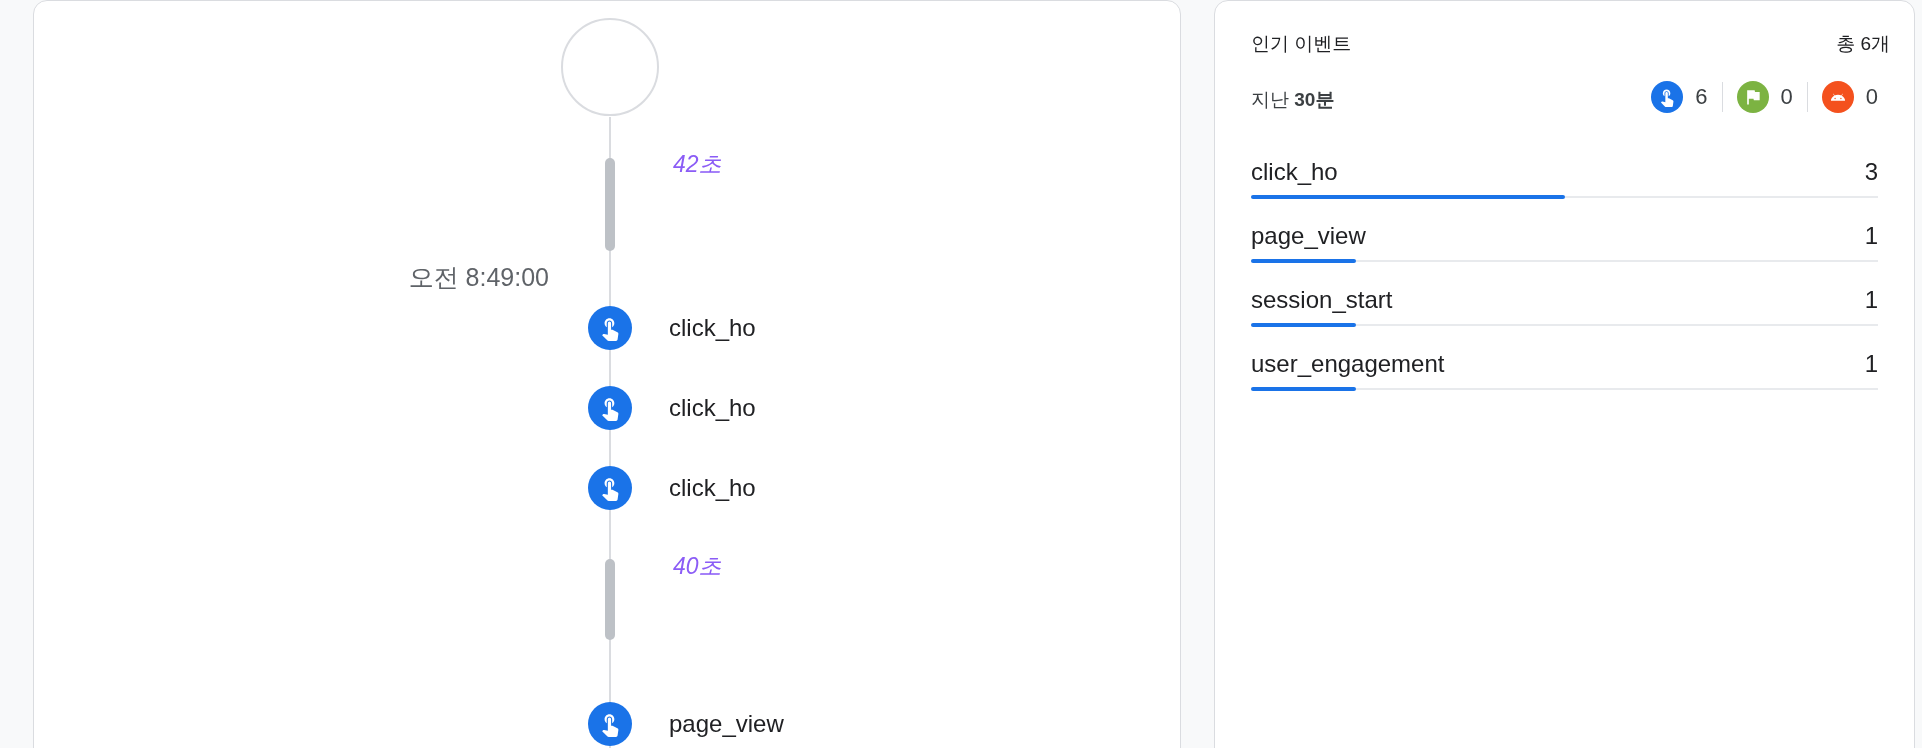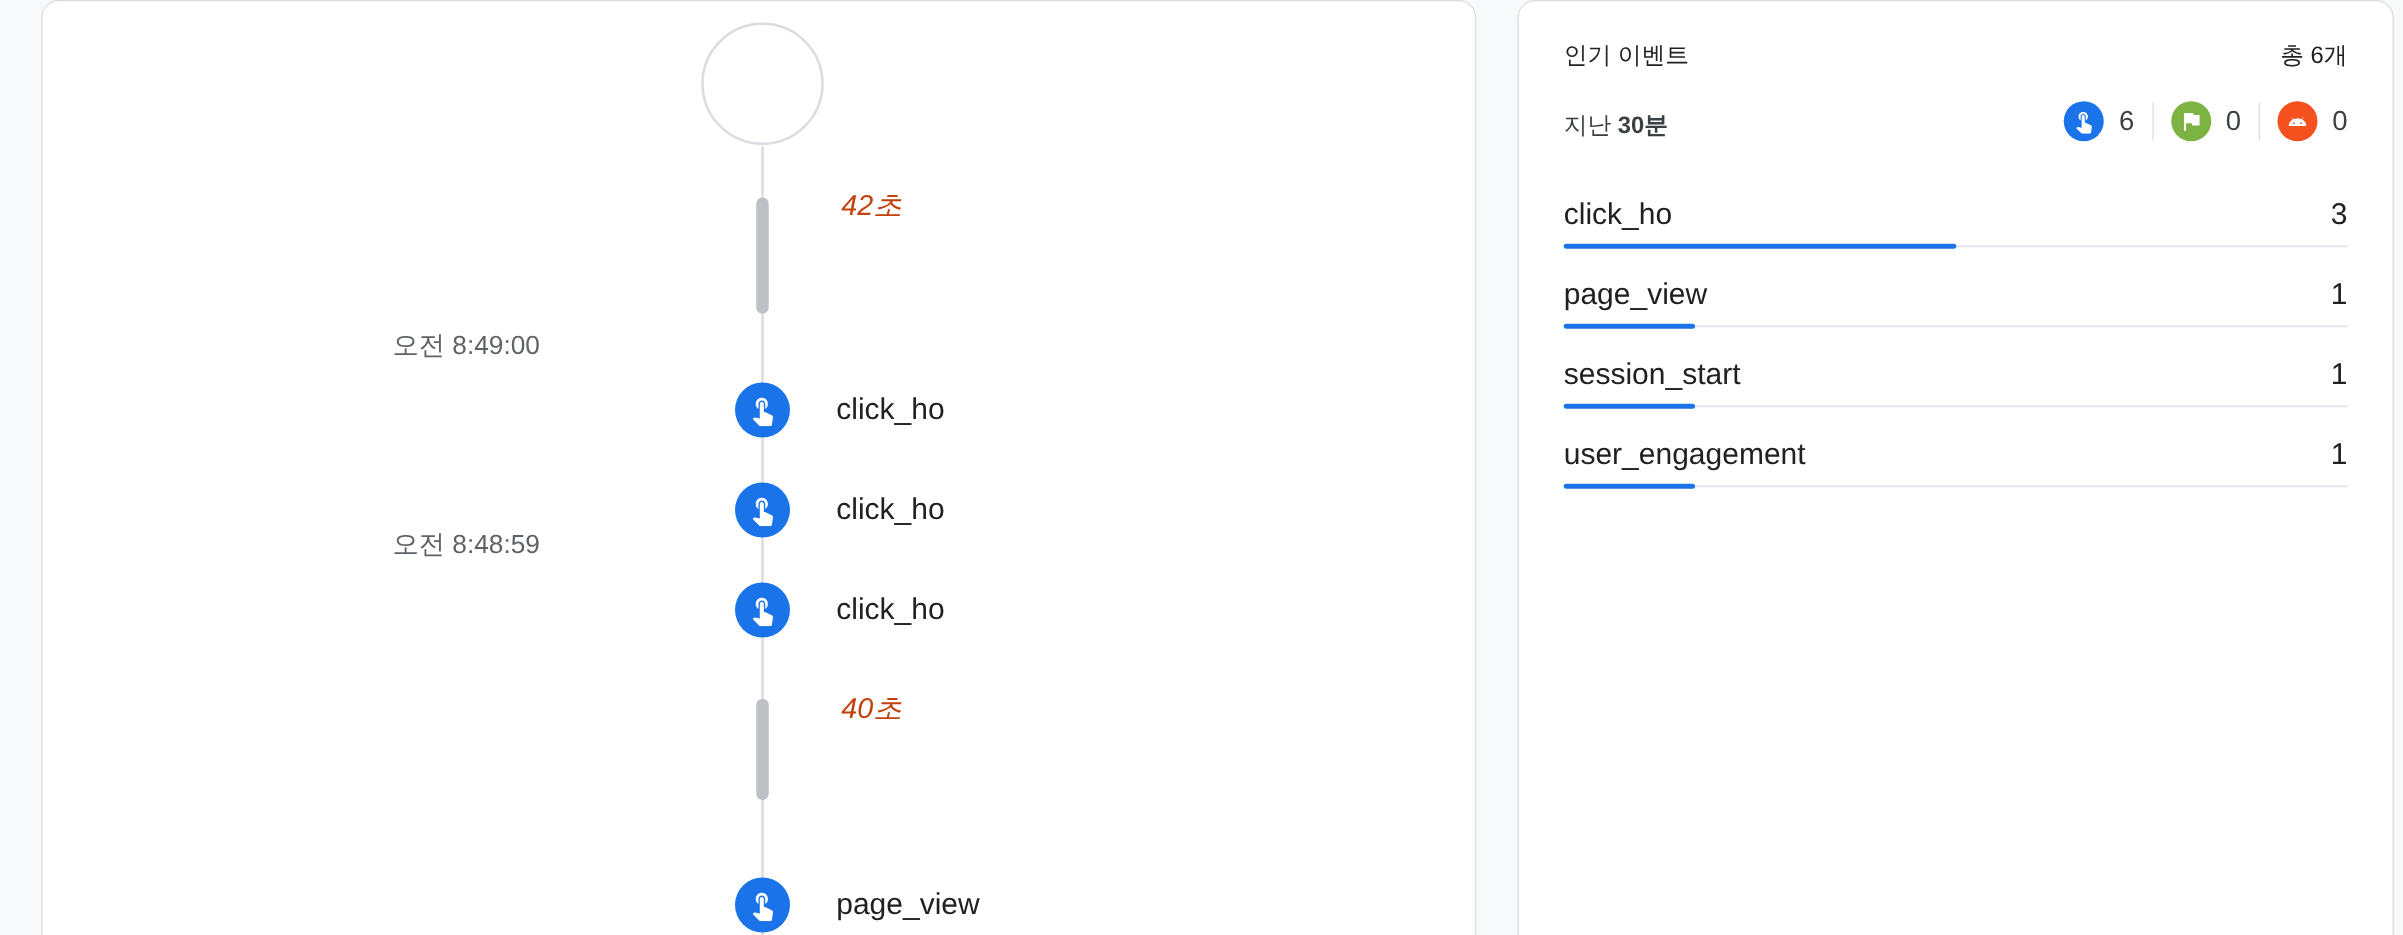--- a/index.html
+++ b/index.html
@@ -13,33 +13,33 @@
     box-sizing:border-box;
   }
   #timeline-card{left:33px;top:0;width:1148px;height:780px;}
   #top-events-card{left:1214px;top:0;width:701px;height:780px;}
 
   
   .tl-line{position:absolute;left:575px;top:116px;width:2px;height:664px;background:#dadce0;}
   .tl-circle{position:absolute;left:527px;top:17px;width:98px;height:98px;border:2px solid #dadce0;
     border-radius:50%;background:#fff;box-sizing:border-box;}
   .tl-capsule{position:absolute;left:571px;width:10px;border-radius:6px;background:#bdc1c6;}
-  .tl-duration{position:absolute;left:639px;font-size:23px;font-style:italic;color:#c2410c;line-height:30px;}
-  .tl-timestamp{position:absolute;left:280px;width:235px;text-align:left;font-size:21px;color:#5f6368;line-height:28px;}
+  .tl-duration{position:absolute;left:639px;font-size:23px;font-style:italic;color:#8b5cf6;line-height:30px;}
+  .tl-timestamp{position:absolute;left:280px;width:235px;text-align:right;font-size:25px;color:#5f6368;line-height:28px;}
   .tl-event{position:absolute;left:554px;height:44px;display:flex;align-items:center;gap:37px;cursor:pointer;}
   .ev-icon{width:44px;height:44px;border-radius:50%;display:flex;align-items:center;justify-content:center;flex:0 0 44px;}
   .ev-icon svg{width:26px;height:26px;display:block;}
   .ev-label{font-size:24px;color:#202124;white-space:nowrap;}
 
   .blue{background:#1a73e8;}
   .green{background:#7cb342;}
   .orange{background:#f4511e;}
 
   
-  .te-header{position:absolute;left:36px;right:36px;top:30px;display:flex;justify-content:space-between;
+  .te-header{position:absolute;left:36px;right:24px;top:30px;display:flex;justify-content:space-between;
     align-items:center;font-size:19px;color:#202124;}
   .te-header b{font-weight:400;}
   .te-period{position:absolute;left:36px;top:86px;font-size:19px;color:#3c4043;}
   .te-period b{font-weight:700;margin-top:28px;}
   .te-counters{position:absolute;right:36px;top:80px;display:flex;align-items:center;gap:14px;}
   .counter{display:inline-flex;align-items:center;gap:12px;cursor:pointer;}
   .c-icon{width:32px;height:32px;border-radius:50%;display:inline-flex;align-items:center;justify-content:center;}
   .c-icon svg{width:20px;height:20px;display:block;}
   .c-val{font-size:22px;color:#3c4043;}
   .c-divider{width:1px;height:30px;background:#dadce0;}
@@ -75,21 +75,20 @@
   </div>
 
   <div class="tl-event" style="top:385px">
     <span class="ev-icon blue">
       <svg viewBox="0 0 24 24">
           <path fill="#ffffff" d="M9 11.24V7.5C9 6.12 10.12 5 11.5 5S14 6.12 14 7.5v3.74c1.21-.81 2-2.18 2-3.74C16 5.01 13.99 3 11.5 3S7 5.01 7 7.5c0 1.56.79 2.93 2 3.74zm9.84 4.63l-4.54-2.26c-.17-.07-.35-.11-.54-.11H13v-6c0-.83-.67-1.5-1.5-1.5S10 6.67 10 7.5v10.74l-3.43-.72c-.08-.01-.15-.03-.24-.03-.31 0-.59.13-.79.33l-.79.8 4.94 4.94c.27.27.65.44 1.06.44h6.79c.75 0 1.33-.55 1.44-1.28l.75-5.27c.01-.07.02-.14.02-.2 0-.62-.38-1.16-.91-1.38z"></path>
         </svg>
     </span>
     <span class="ev-label">click_ho</span>
   </div>
-  <div class="tl-timestamp" style="top:421px">오전 8:48:59</div>
 
   <div class="tl-event" style="top:465px">
     <span class="ev-icon blue">
       <svg viewBox="0 0 24 24">
           <path fill="#ffffff" d="M9 11.24V7.5C9 6.12 10.12 5 11.5 5S14 6.12 14 7.5v3.74c1.21-.81 2-2.18 2-3.74C16 5.01 13.99 3 11.5 3S7 5.01 7 7.5c0 1.56.79 2.93 2 3.74zm9.84 4.63l-4.54-2.26c-.17-.07-.35-.11-.54-.11H13v-6c0-.83-.67-1.5-1.5-1.5S10 6.67 10 7.5v10.74l-3.43-.72c-.08-.01-.15-.03-.24-.03-.31 0-.59.13-.79.33l-.79.8 4.94 4.94c.27.27.65.44 1.06.44h6.79c.75 0 1.33-.55 1.44-1.28l.75-5.27c.01-.07.02-.14.02-.2 0-.62-.38-1.16-.91-1.38z"></path>
         </svg>
     </span>
     <span class="ev-label">click_ho</span>
   </div>
 

